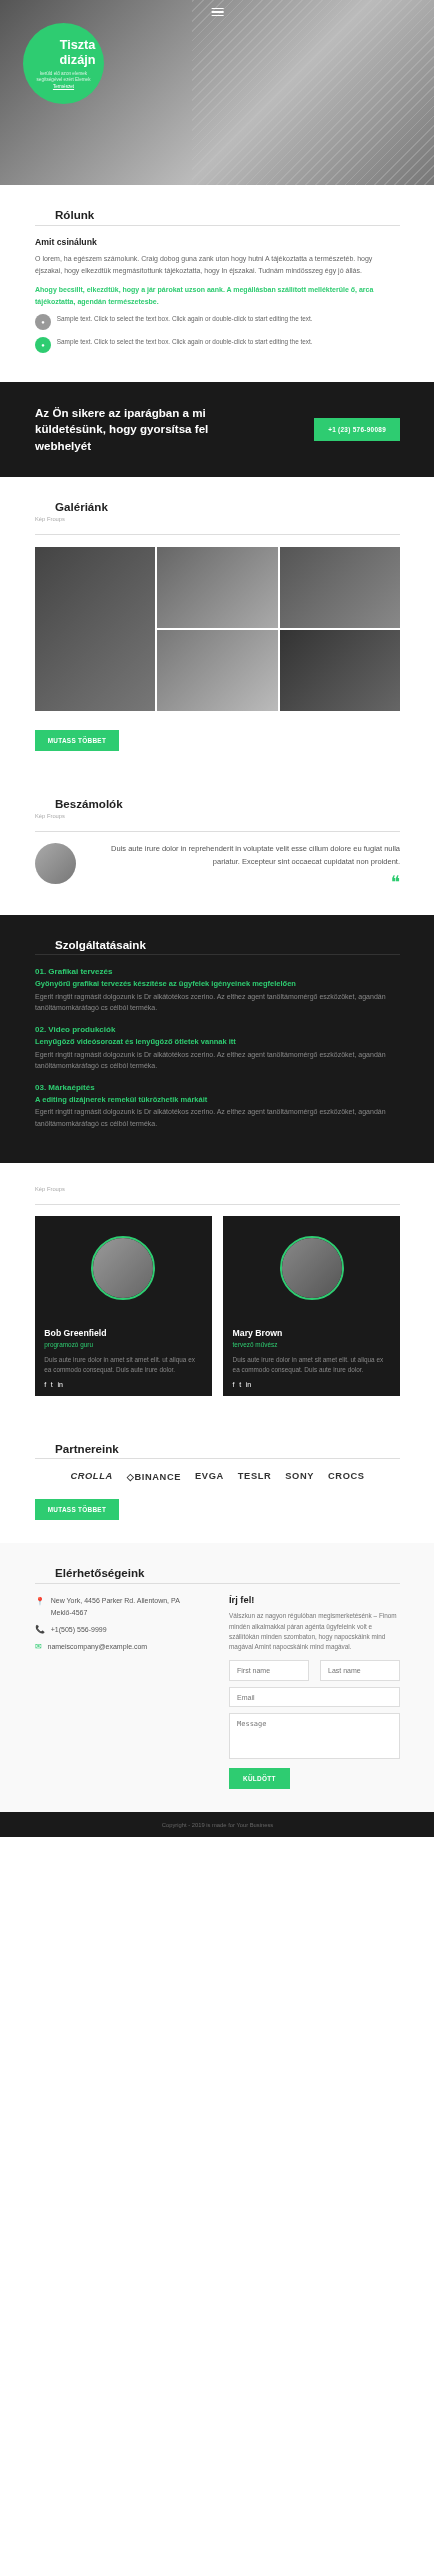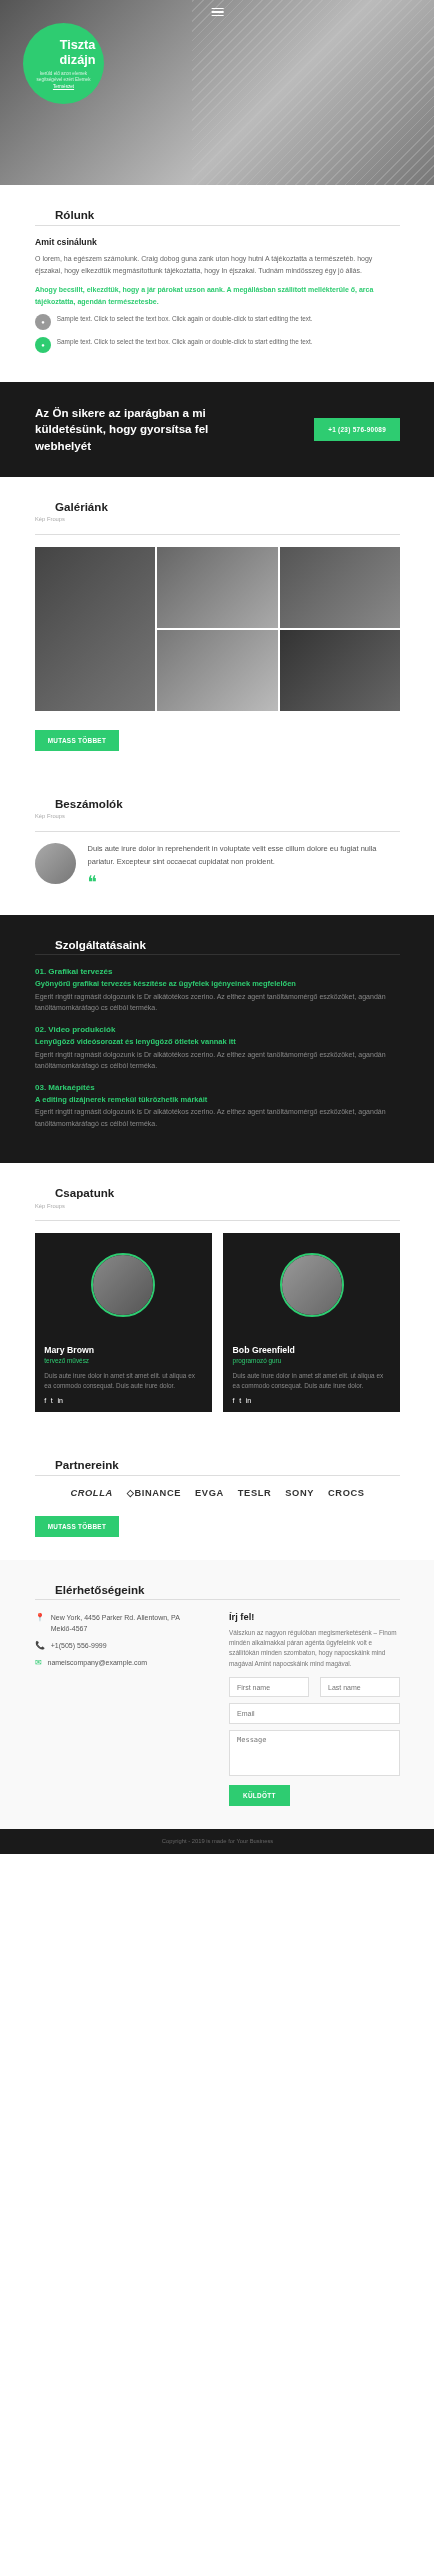--- a/index.html
+++ b/index.html
@@ -103,21 +103,21 @@
       background: #2ecc71; color: #fff; border: none;
       padding: 7px 12.7px; font-size: 6.4px; font-weight: bold;
       cursor: pointer; letter-spacing: 0.3px;
     }
 
     
     .testimonials-section { background: #fff; }
     .testimonial-card { display: flex; gap: 11.6px; align-items: flex-start; }
     .testimonial-avatar { width: 41px; height: 41px; border-radius: 50%; background: #ccc; flex-shrink: 0; overflow: hidden; }
     .avatar-inner { width: 100%; height: 100%; background: linear-gradient(135deg, #aaa 0%, #777 100%); }
-    .testimonial-body { flex: 1; }
+    .testimonial-body { flex: 1; text-align: right; }
     .testimonial-body p { font-size: 7.5px; color: #555; line-height: 1.7; margin-bottom: 5.8px; }
     .quote-icon { color: #2ecc71; font-size: 17.4px; line-height: 1; }
 
     
     .services-section { background: #1a1a1a; padding: 23px 35px; }
     .services-section .section-title { color: #fff; }
     .services-section hr.divider { border-color: #333; }
     .service-item { margin-bottom: 11.6px; }
     .service-item h3 { color: #fff; font-size: 8px; font-weight: bold; margin-bottom: 3.5px; }
     .service-item h3 span { color: #2ecc71; }
@@ -287,62 +287,61 @@
         <span>03.</span>
         <span>Márkaépítés</span>
       </h3>
       <p class="service-heading">A editing dizájnerek remekül tükrözhetik márkáit</p>
       <p class="service-desc">Egerit ringtit ragmásit dolgozunk is Dr alkátotékos zcerino. Az elthez agent tanöltámomérgő eszközöket, agandán tanöltámomkáráfagó cs célból terméka.</p>
     </div>
   </div>
 </section>
 
 <section class="team-section">
-  <h2 class="section-title">Csapatunk</h2>
   <p class="section-subtitle">Kép Froups</p>
   <hr class="divider">
   <div class="team-grid">
+    <div class="team-card">
+      <div class="team-card-img">
+        <div class="team-avatar-bg">
+          <div class="team-avatar-circle">
+            <div class="team-avatar-inner" style="background: linear-gradient(135deg, #999 0%, #666 100%);"></div>
+          </div>
+        </div>
+      </div>
+      <div class="team-card-info">
+        <h3>Bob Greenfield</h3>
+        <p class="role">programozó guru</p>
+        <p>Duis aute irure dolor in amet sit amet elit. ut aliqua ex ea commodo consequat. Duis aute irure dolor.</p>
+        <div class="team-social">
+          <a href="#">f</a>
+          <a href="#">t</a>
+          <a href="#">in</a>
+        </div>
+      </div>
+    </div>
     <div class="team-card">
       <div class="team-card-img">
         <div class="team-avatar-bg">
           <div class="team-avatar-circle">
             <div class="team-avatar-inner"></div>
           </div>
         </div>
       </div>
       <div class="team-card-info">
         <h3>Mary Brown</h3>
         <p class="role">tervező művész</p>
         <p>Duis aute irure dolor in amet sit amet elit. ut aliqua ex ea commodo consequat. Duis aute irure dolor.</p>
         <div class="team-social">
           <a href="#">f</a>
           <a href="#">t</a>
           <a href="#">in</a>
         </div>
       </div>
     </div>
-    <div class="team-card">
-      <div class="team-card-img">
-        <div class="team-avatar-bg">
-          <div class="team-avatar-circle">
-            <div class="team-avatar-inner" style="background: linear-gradient(135deg, #999 0%, #666 100%);"></div>
-          </div>
-        </div>
-      </div>
-      <div class="team-card-info">
-        <h3>Bob Greenfield</h3>
-        <p class="role">programozó guru</p>
-        <p>Duis aute irure dolor in amet sit amet elit. ut aliqua ex ea commodo consequat. Duis aute irure dolor.</p>
-        <div class="team-social">
-          <a href="#">f</a>
-          <a href="#">t</a>
-          <a href="#">in</a>
-        </div>
-      </div>
-    </div>
   </div>
 </section>
 
 <section class="partners-section">
   <h2 class="section-title">Partnereink</h2>
   <hr class="divider">
   <div class="partners-grid">
     <span class="partner-logo crolla">CROLLA</span>
     <span class="partner-logo">◇BINANCE</span>
     <span class="partner-logo">EVGA</span>

